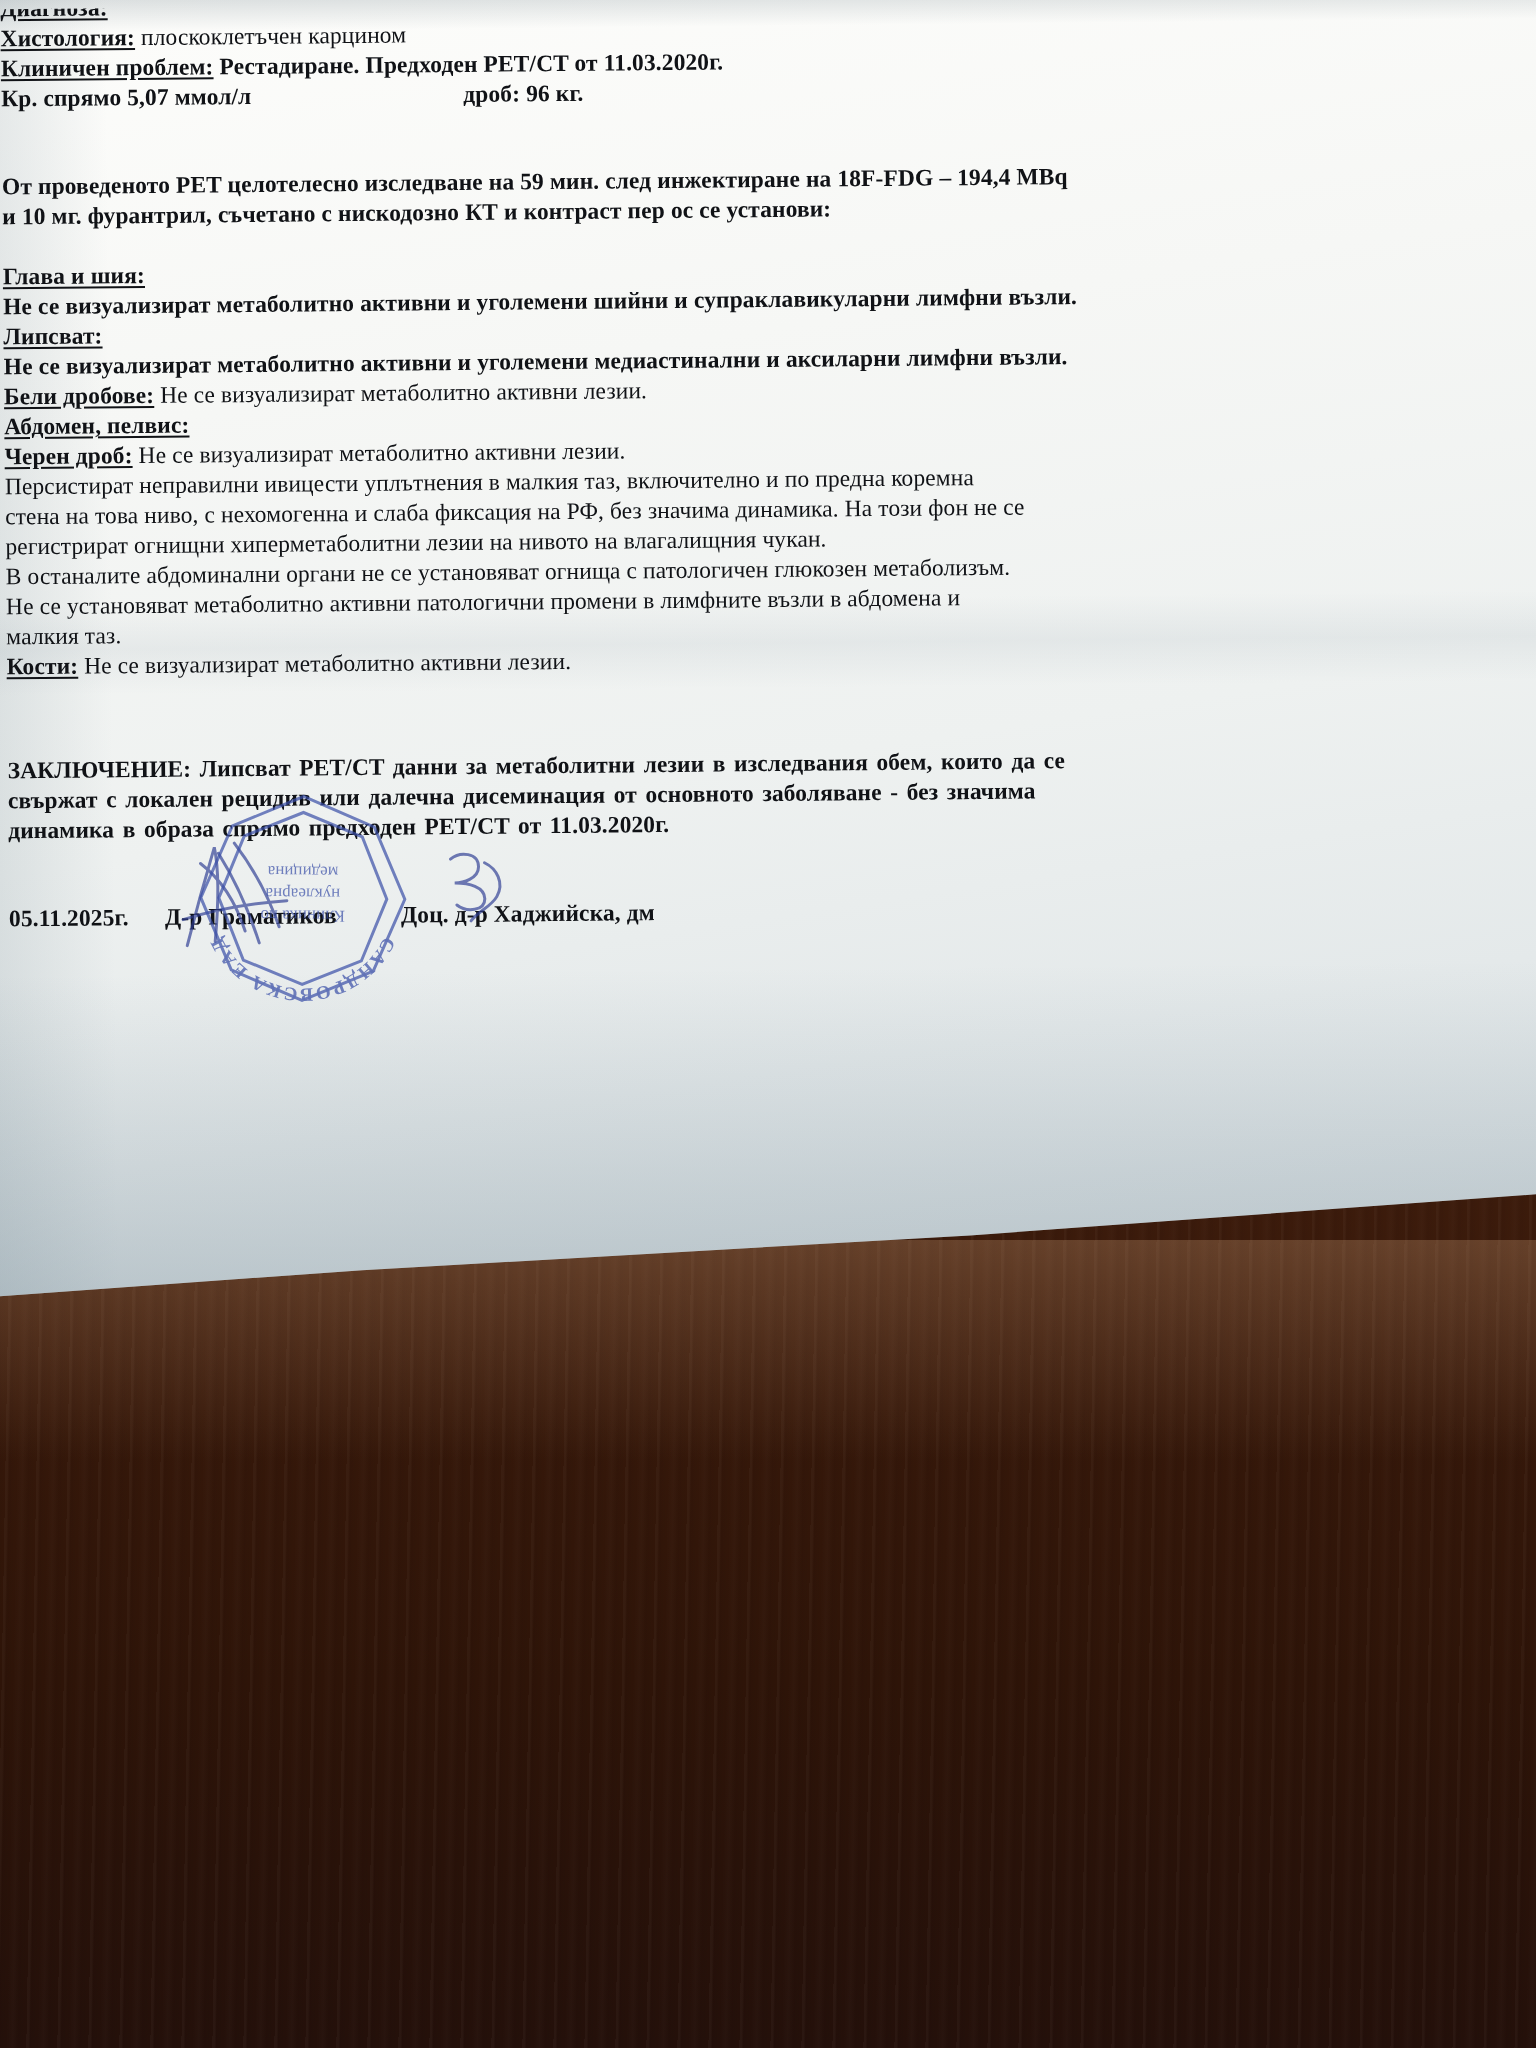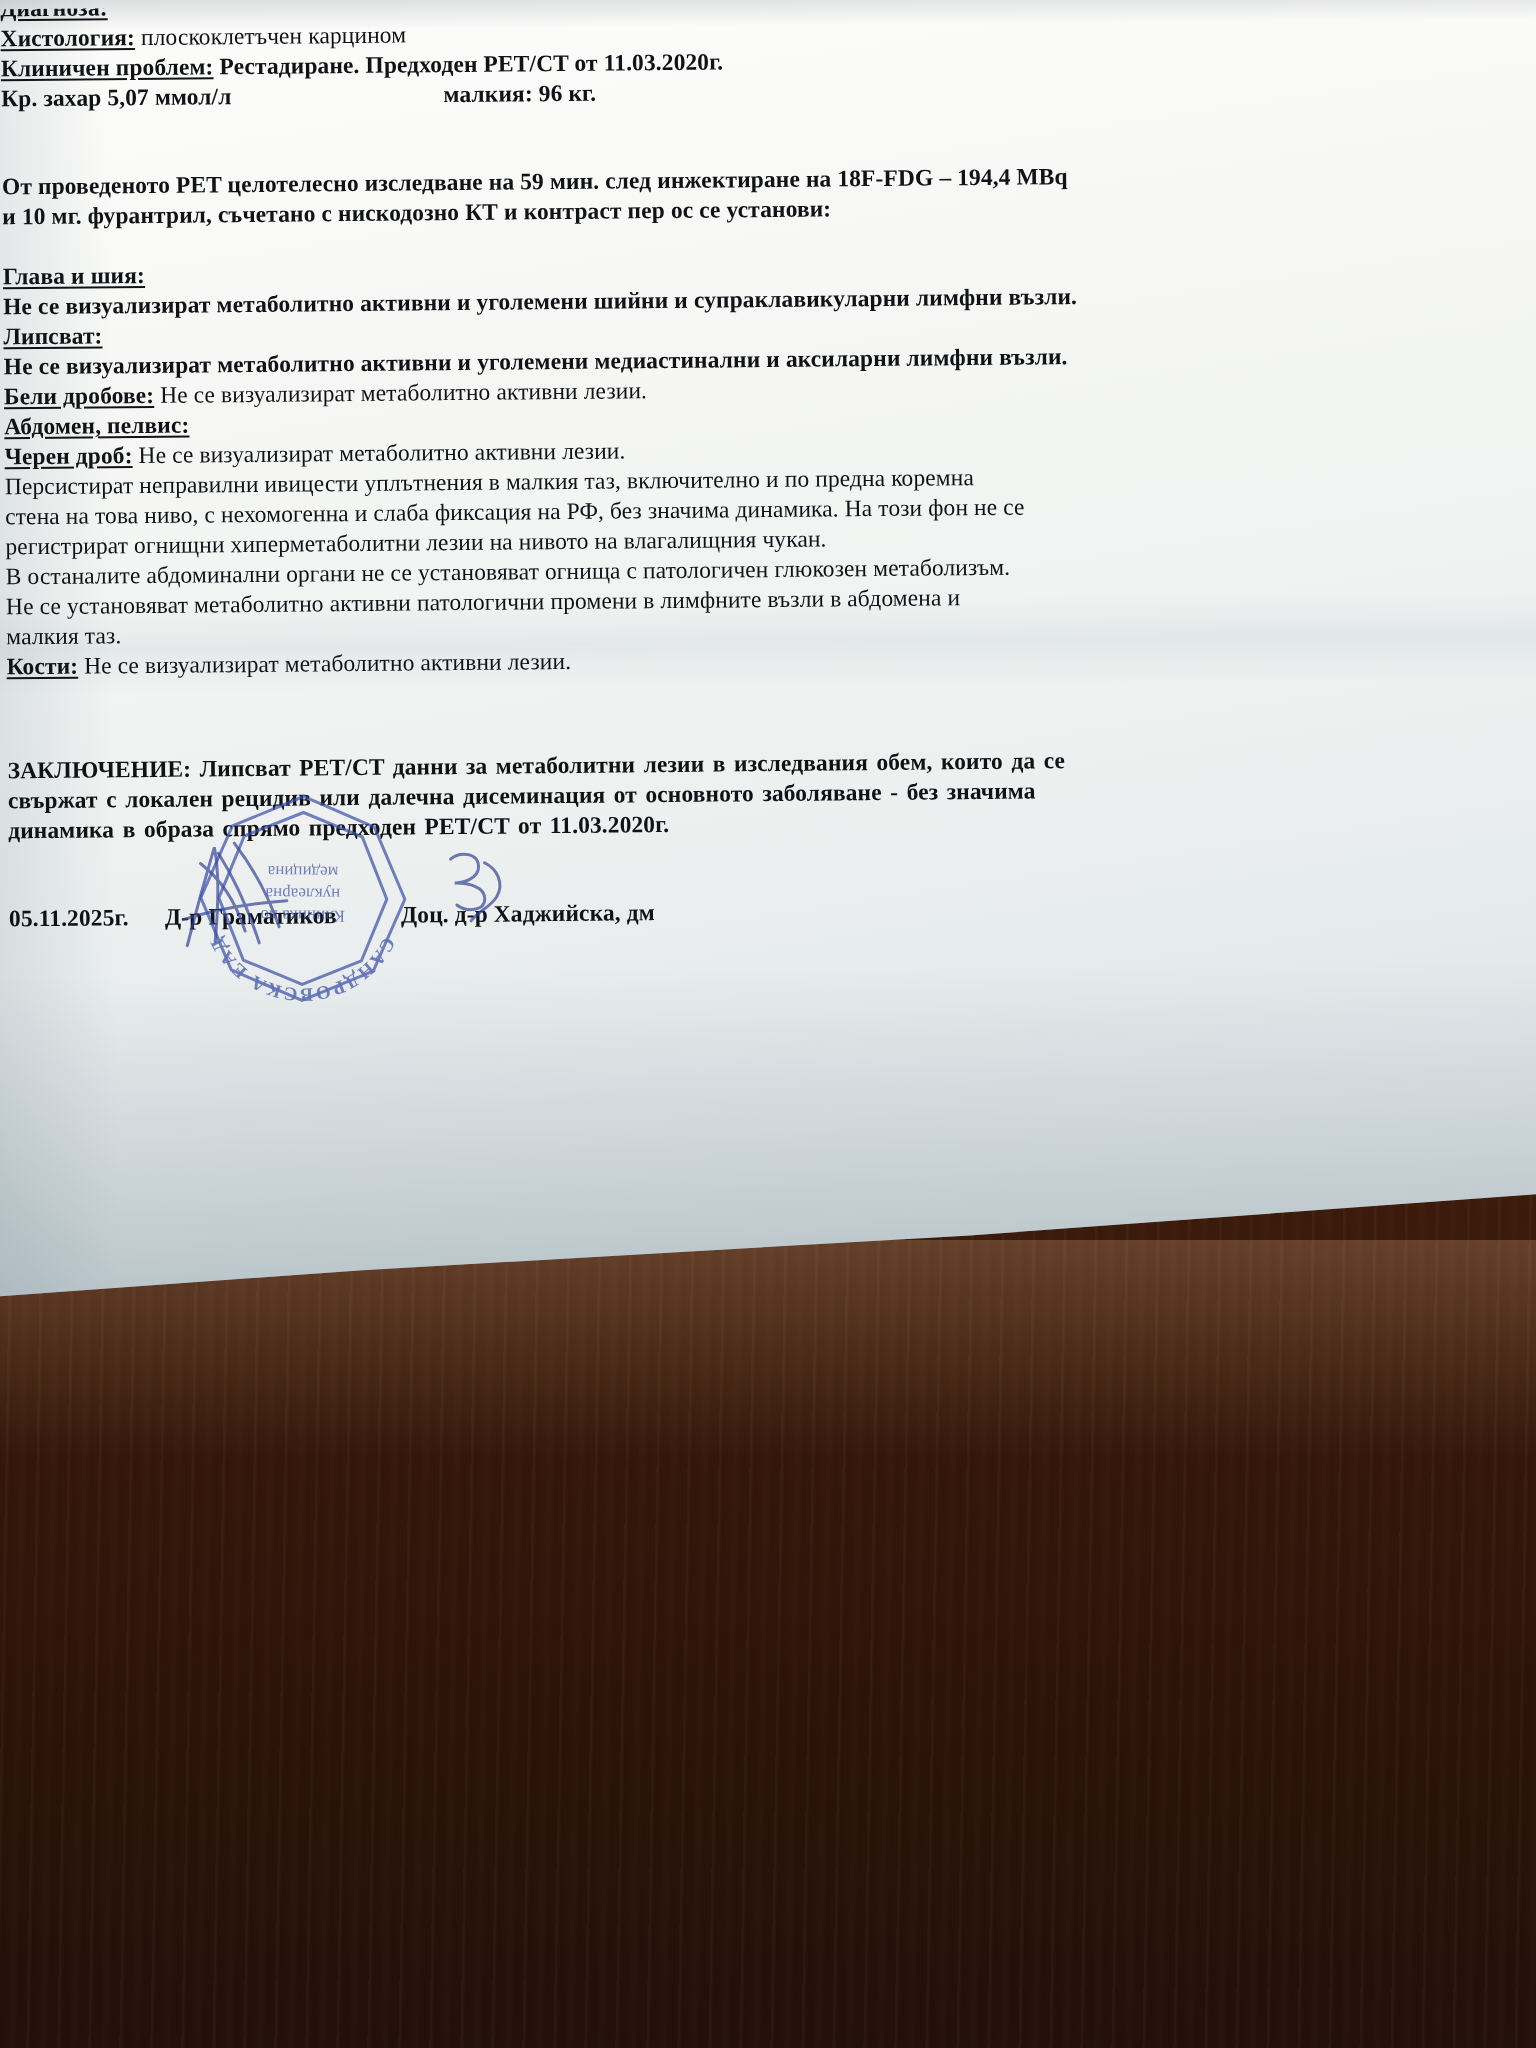--- a/index.html
+++ b/index.html
@@ -190,24 +190,24 @@
       <span class="lbl u">Хистология:</span>
       <span class="val">плоскоклетъчен карцином</span>
     </div>
 
     <div class="ln">
       <span class="lbl u">Клиничен проблем:</span>
       <span class="lbl">Рестадиране. Предходен PET/CT от 11.03.2020г.</span>
     </div>
 
     <div class="ln">
-      <span class="lbl">Кр. захар</span>
+      <span class="lbl">Кр. спрямо</span>
       <span class="lbl">5,07 ммол/л</span>
       <span class="tab-1"></span>
-      <span class="lbl">малкия:</span>
+      <span class="lbl">дроб:</span>
       <span class="lbl">96 кг.</span>
     </div>
 
     <div class="gap-lg"></div>
 
     <div class="ln">От проведеното PET целотелесно изследване на 59 мин. след инжектиране на 18F-FDG – 194,4 MBq</div>
     <div class="ln">и 10 мг. фурантрил, съчетано с нискодозно КТ и контраст пер ос се установи:</div>
 
     <div class="gap-md"></div>
 

